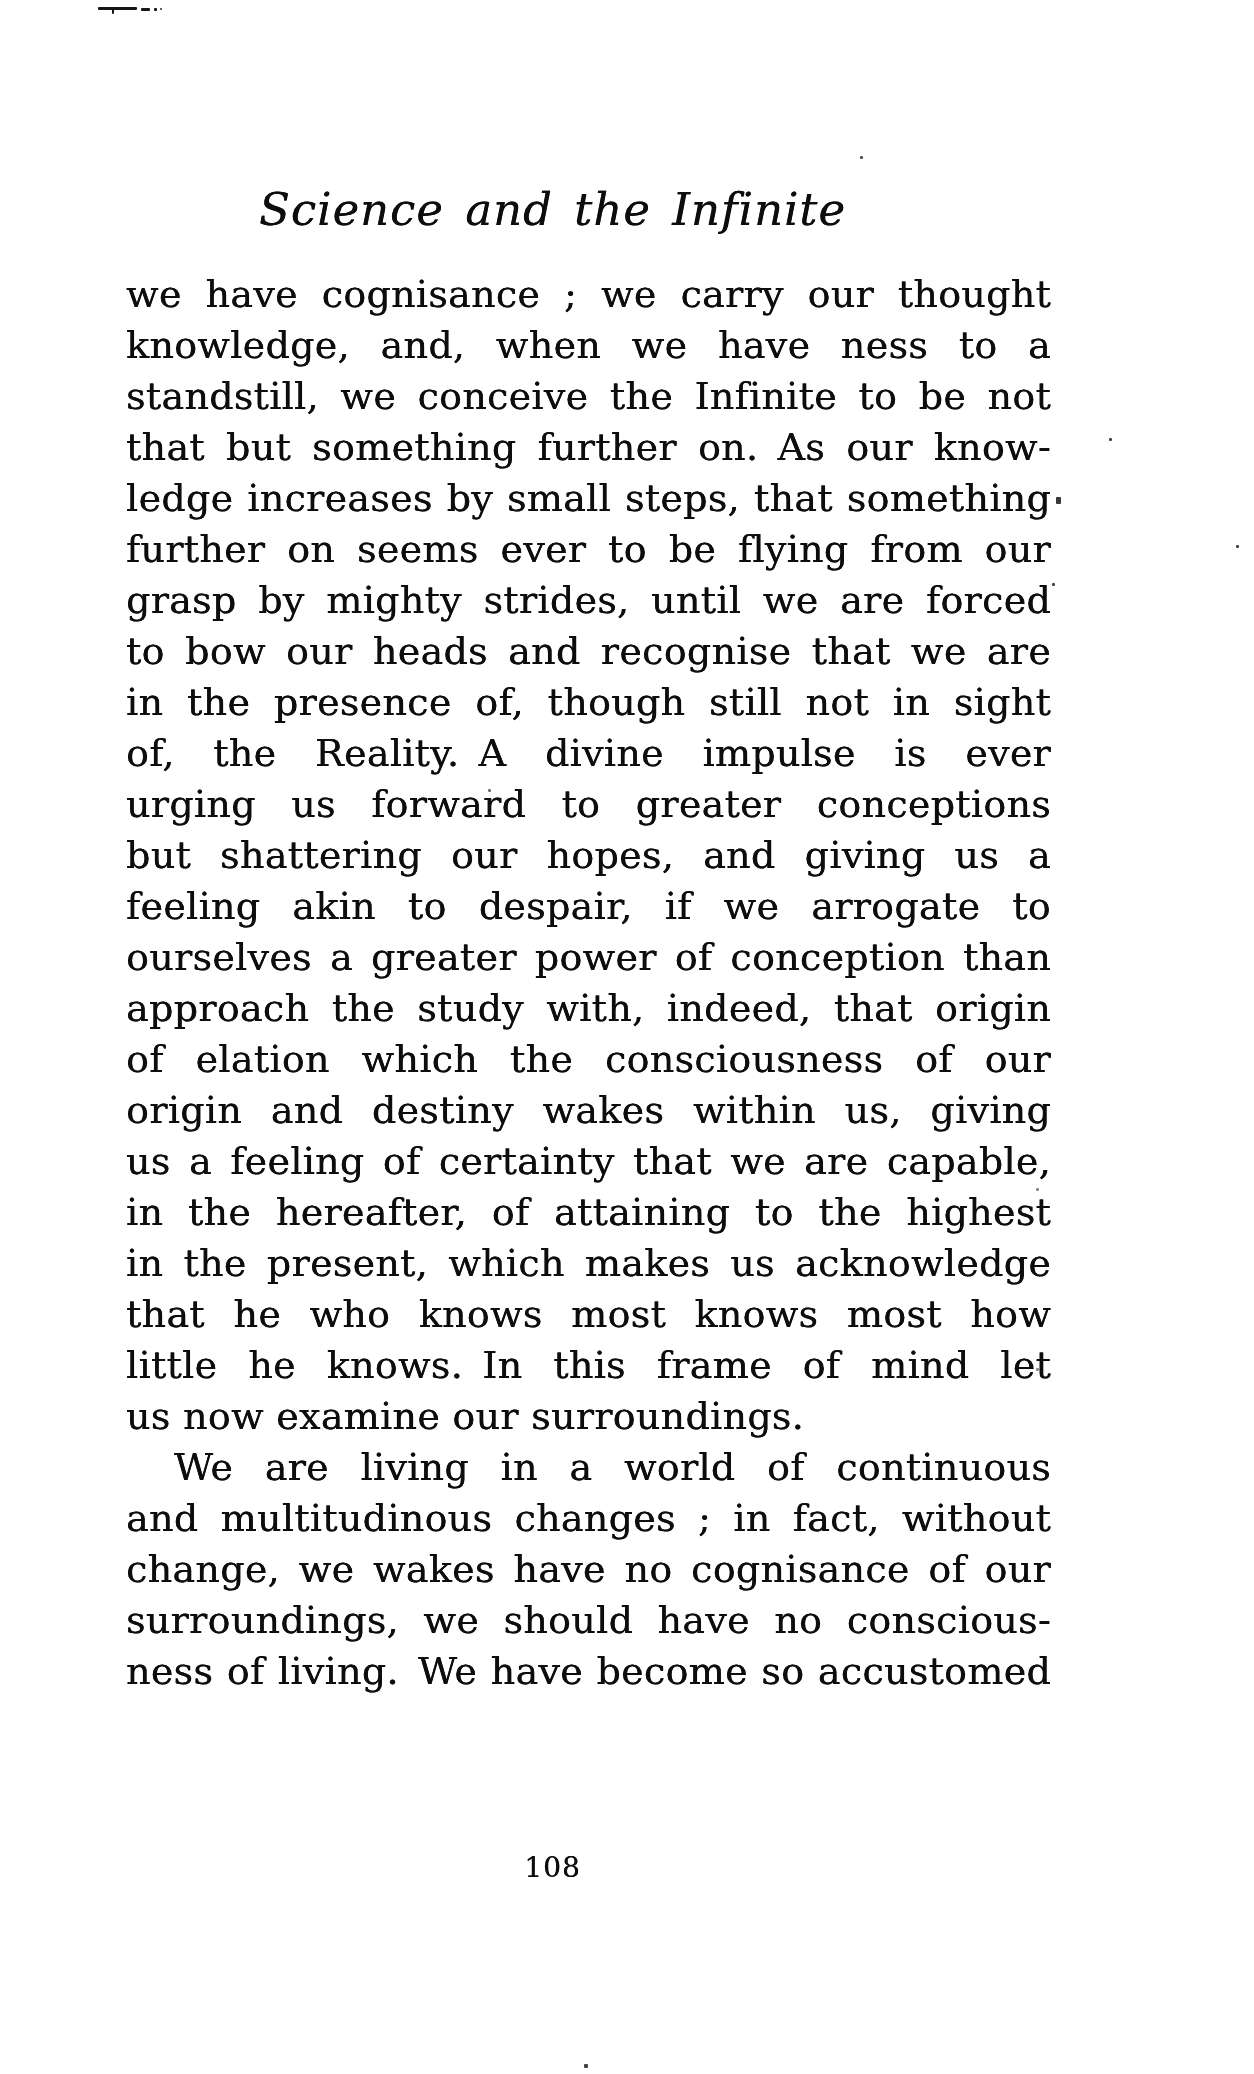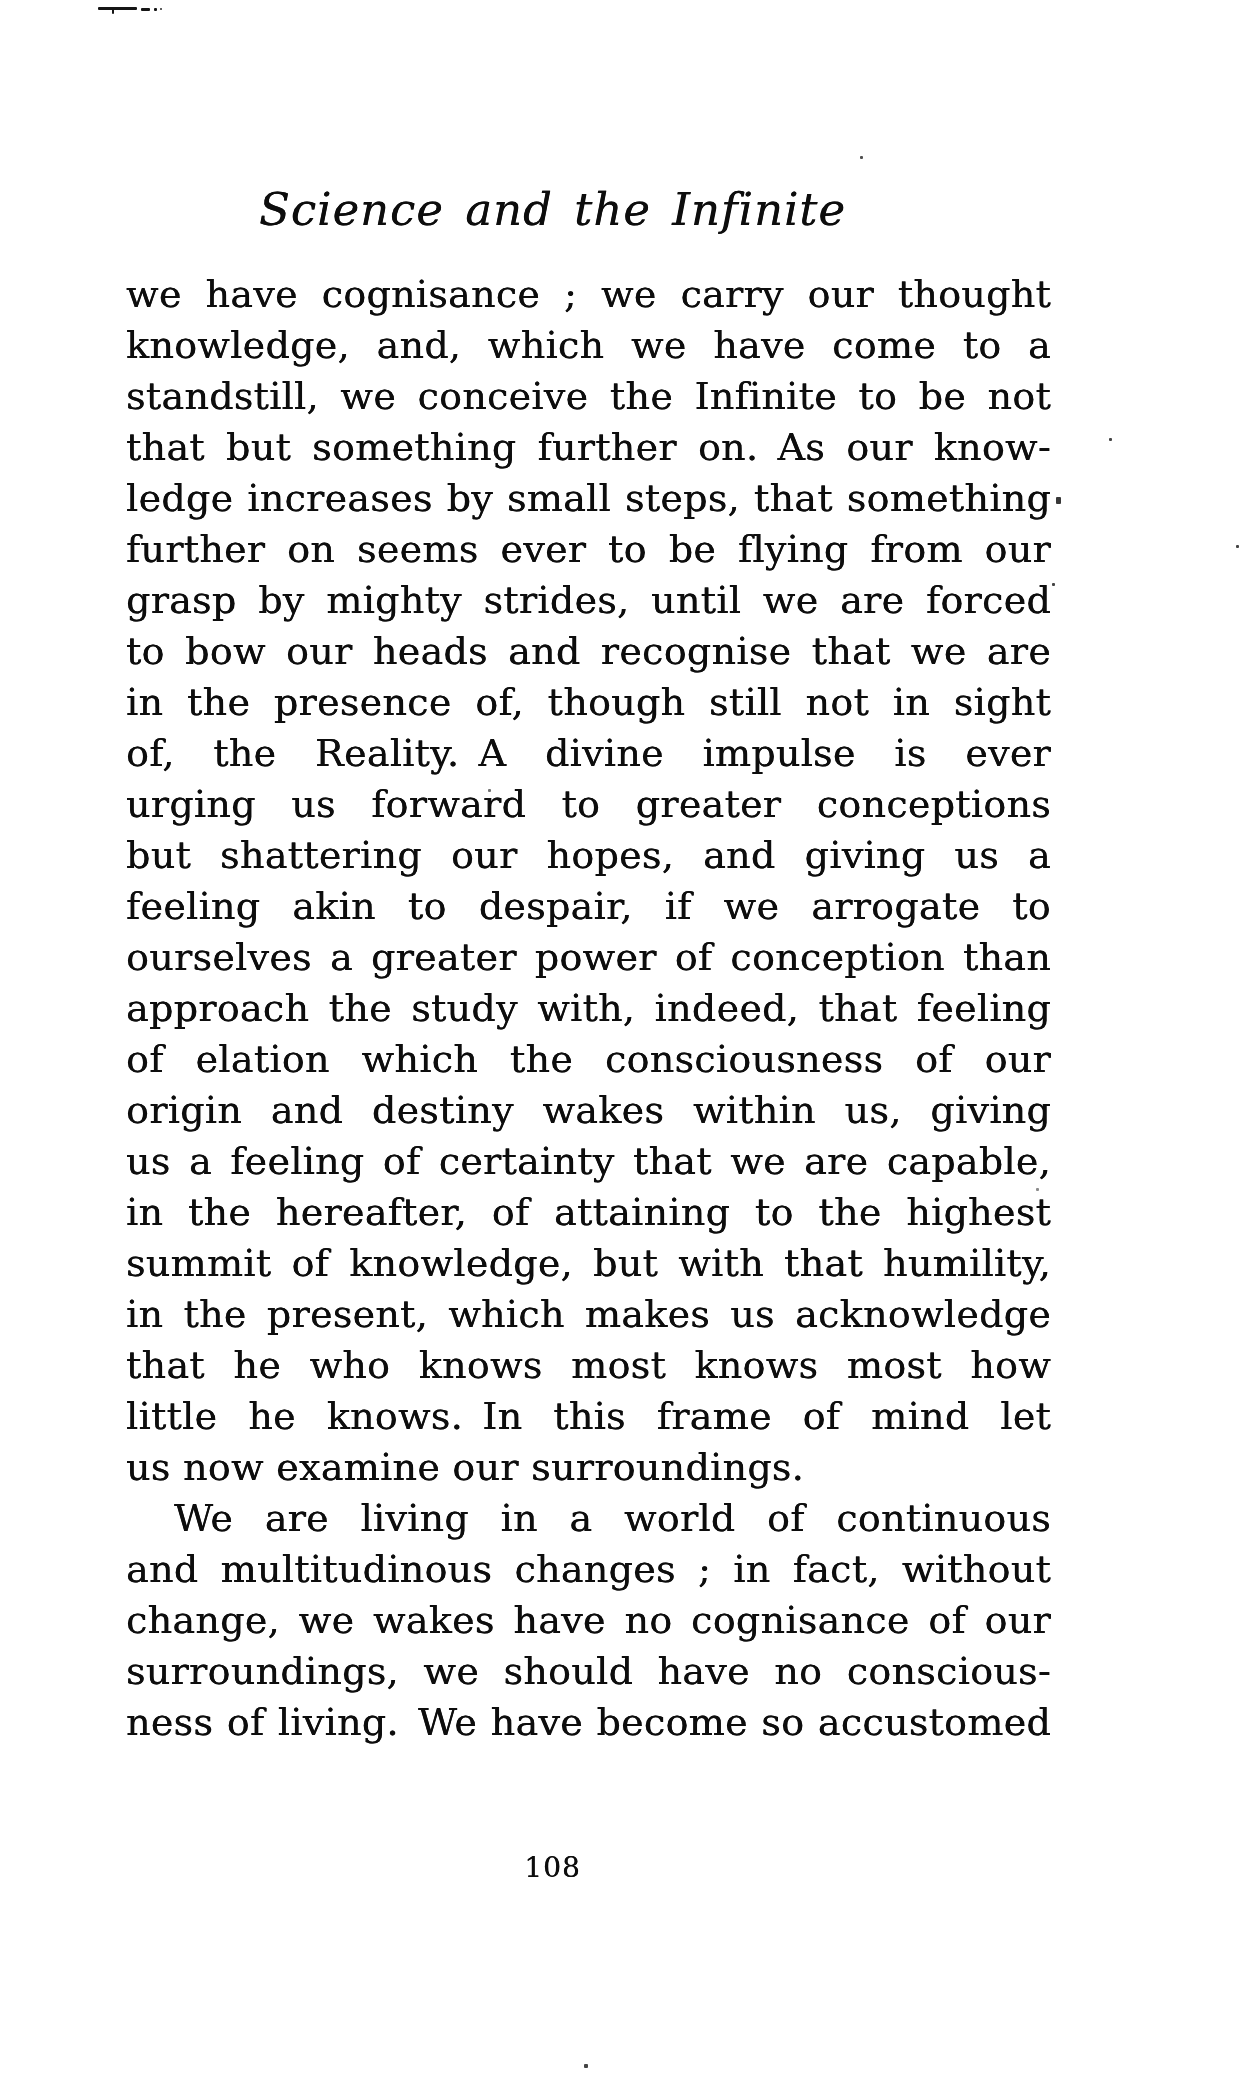--- a/index.html
+++ b/index.html
@@ -56,39 +56,38 @@
 </style>
 </head>
 <body>
 
 <div class="page">
 
   <div class="running-title">Science and the Infinite</div>
 
   <div class="body-text">
       <div class="line">we have cognisance ; we carry our thought</div>
-      <div class="line">knowledge, and, which we have come to a</div>
+      <div class="line">knowledge, and, when we have ness to a</div>
       <div class="line">standstill, we conceive the Infinite to be not</div>
       <div class="line">that but something further on. As our know-</div>
       <div class="line">ledge increases by small steps, that something</div>
       <div class="line">further on seems ever to be flying from our</div>
       <div class="line">grasp by mighty strides, until we are forced</div>
       <div class="line">to bow our heads and recognise that we are</div>
       <div class="line">in the presence of, though still not in sight</div>
       <div class="line">of, the Reality. A divine impulse is ever</div>
       <div class="line">urging us forward to greater conceptions</div>
       <div class="line">but shattering our hopes, and giving us a</div>
       <div class="line">feeling akin to despair, if we arrogate to</div>
       <div class="line">ourselves a greater power of conception than</div>
-      <div class="line">approach the study with, indeed, that feeling</div>
+      <div class="line">approach the study with, indeed, that origin</div>
       <div class="line">of elation which the consciousness of our</div>
       <div class="line">origin and destiny wakes within us, giving</div>
       <div class="line">us a feeling of certainty that we are capable,</div>
       <div class="line">in the hereafter, of attaining to the highest</div>
-      <div class="line">summit of knowledge, but with that humility,</div>
       <div class="line">in the present, which makes us acknowledge</div>
       <div class="line">that he who knows most knows most how</div>
       <div class="line">little he knows. In this frame of mind let</div>
       <div class="line flush">us now examine our surroundings.</div>
       <div class="line indent">We are living in a world of continuous</div>
       <div class="line">and multitudinous changes ; in fact, without</div>
       <div class="line">change, we wakes have no cognisance of our</div>
       <div class="line">surroundings, we should have no conscious-</div>
       <div class="line">ness of living. We have become so accustomed</div>
     </div>

